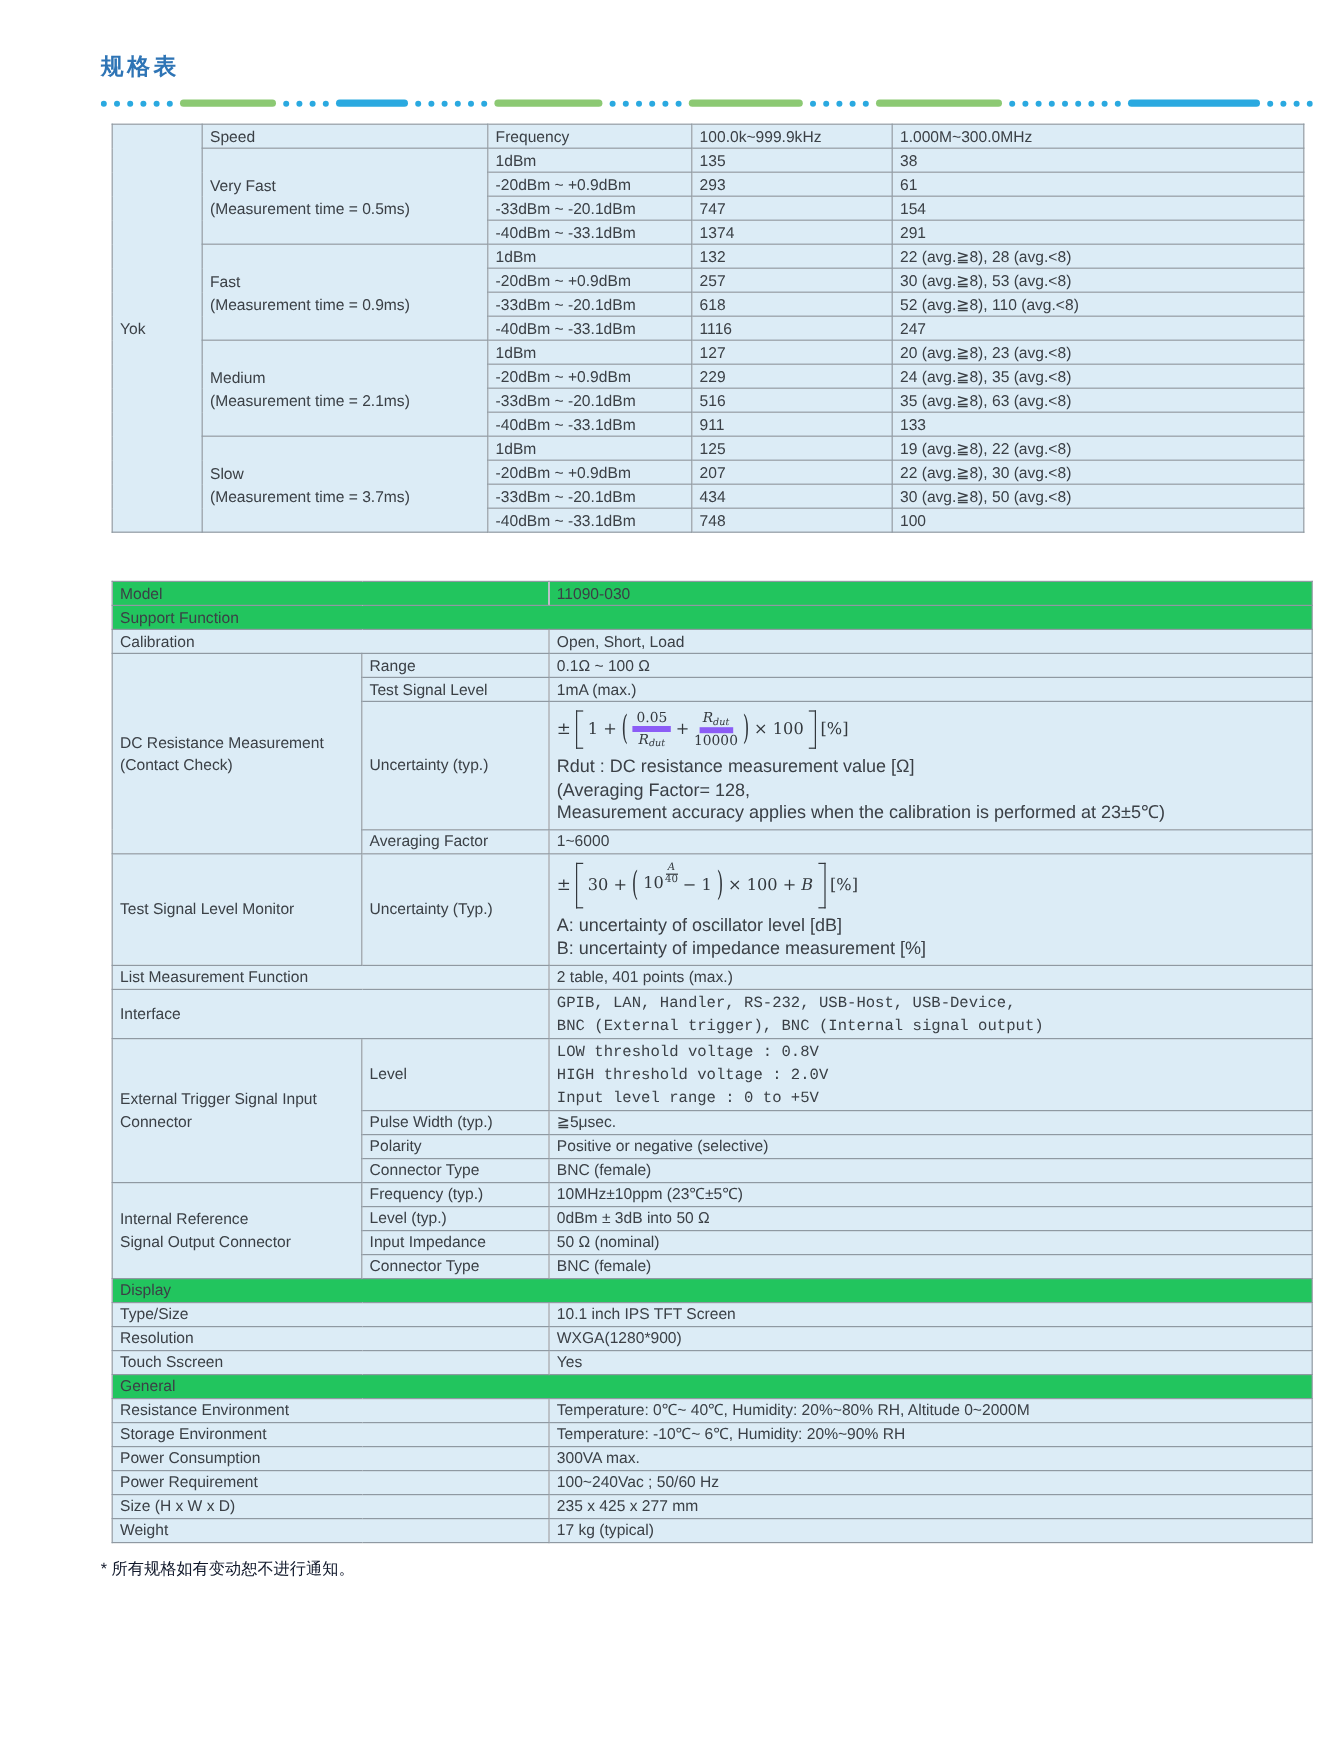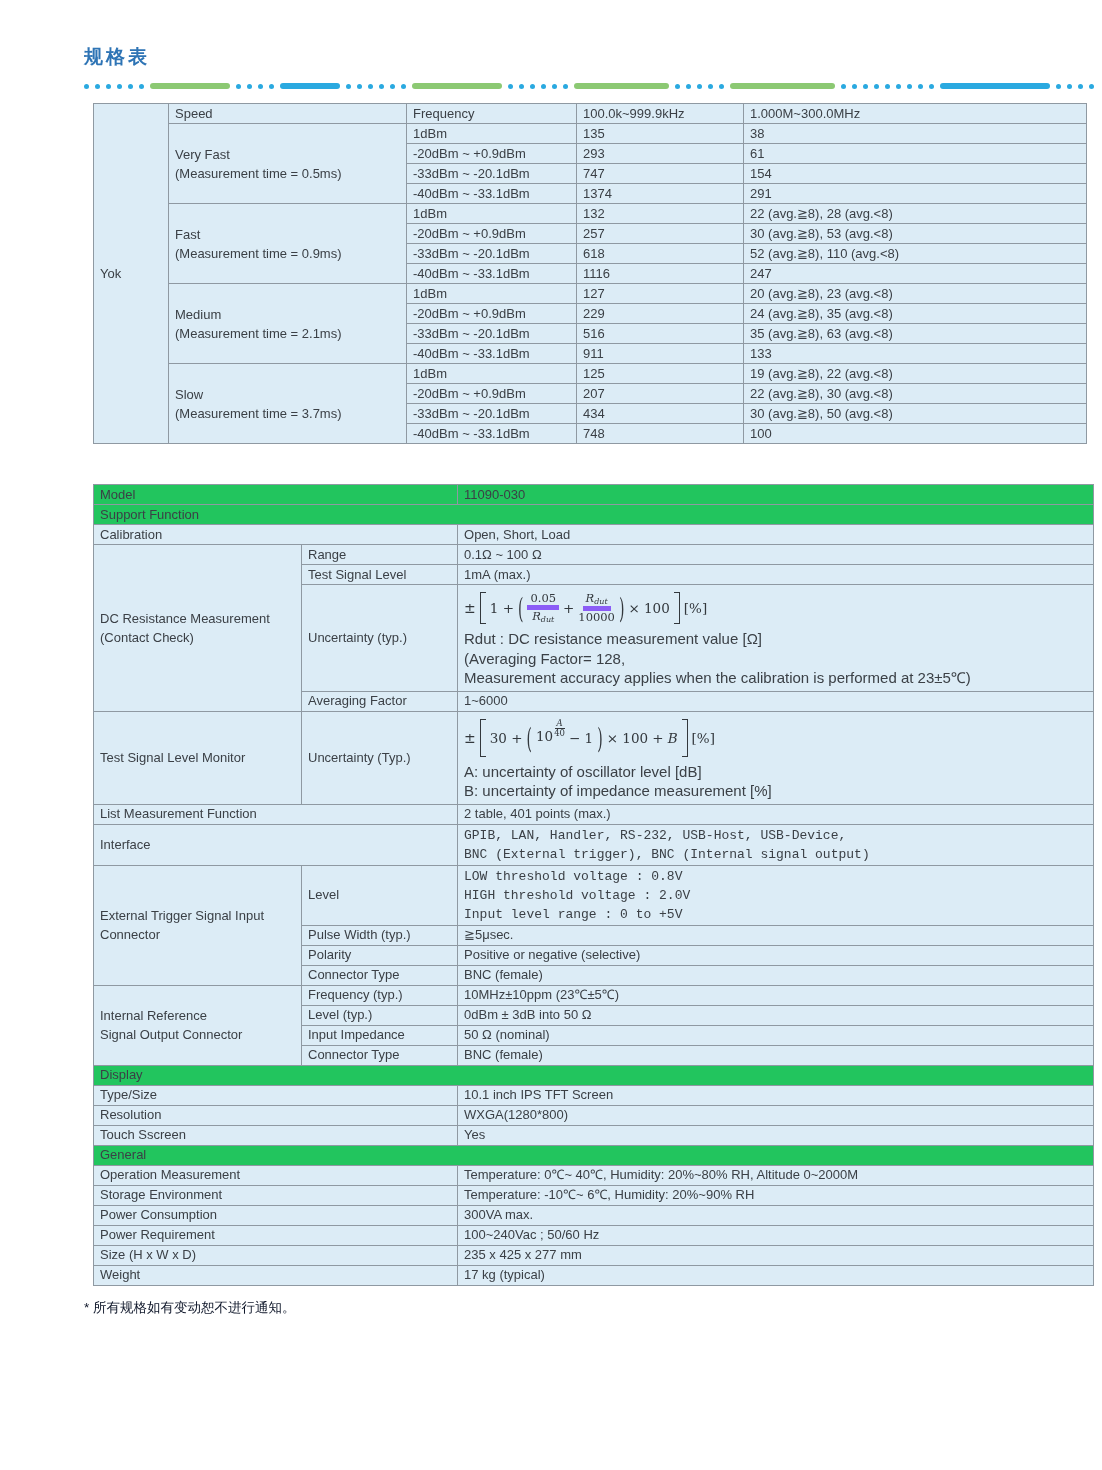--- a/index.html
+++ b/index.html
@@ -386,32 +386,32 @@
 
       <tr class="band">
         <td colspan="3">Display</td>
       </tr>
       <tr>
         <td colspan="2">Type/Size</td>
         <td>10.1 inch IPS TFT Screen</td>
       </tr>
       <tr>
         <td colspan="2">Resolution</td>
-        <td>WXGA(1280*800)</td>
+        <td>WXGA(1280*900)</td>
       </tr>
       <tr>
         <td colspan="2">Touch Sscreen</td>
         <td>Yes</td>
       </tr>
 
       <tr class="band">
         <td colspan="3">General</td>
       </tr>
       <tr>
-        <td colspan="2">Operation Measurement</td>
+        <td colspan="2">Resistance Environment</td>
         <td>Temperature: 0℃~ 40℃, Humidity: 20%~80% RH, Altitude 0~2000M</td>
       </tr>
       <tr>
         <td colspan="2">Storage Environment</td>
         <td>Temperature: -10℃~ 6℃, Humidity: 20%~90% RH</td>
       </tr>
       <tr>
         <td colspan="2">Power Consumption</td>
         <td>300VA max.</td>
       </tr>

